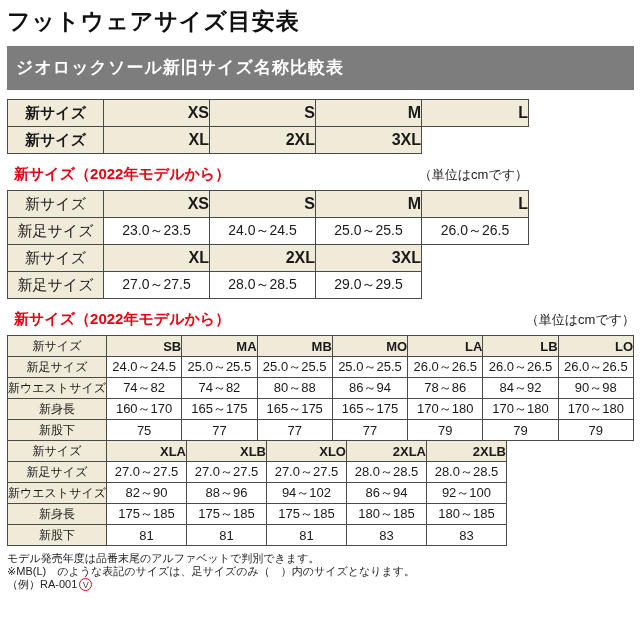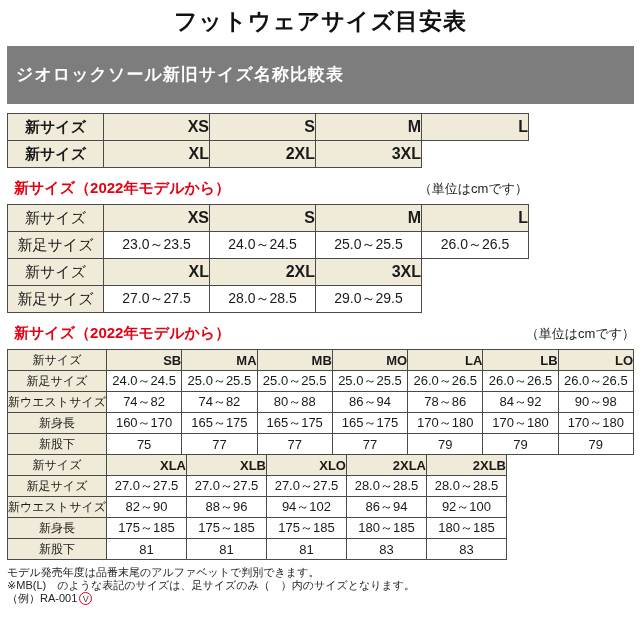--- a/index.html
+++ b/index.html
@@ -1,24 +1,24 @@
 <!DOCTYPE html>
 <html style="--accent_red: #e60012; --header_bar: #7d7d7d; --cell_cream: #f0ead8; --grid_border: #4a4a4a;"><head>
 <meta charset="utf-8">
 <style>
   html,body{margin:0;padding:0;}
   body{
     width:640px;height:640px;overflow:hidden;background:#fff;
     font-family:"Liberation Sans","DejaVu Sans",sans-serif;color:#1a1a1a;
   }
   .page{padding:6px 6px 0 7px;box-sizing:border-box;}
-  h1{margin:0 0 9px;text-align:center;font-size:23px;font-weight:bold;color:#111;letter-spacing:1px;}
+  h1{margin:0 0 9px;font-size:23px;font-weight:bold;color:#111;letter-spacing:1px;}
   .bar{
     background:var(--header_bar,#7d7d7d);color:#fff;font-weight:bold;font-size:17px;
-    padding:15px 9px;height:28px;line-height:28px;margin:0 0 9px 0;letter-spacing:1px;
+    padding:8px 9px;height:28px;line-height:28px;margin:0 0 9px 0;letter-spacing:1px;
   }
   .subrow{display:flex;justify-content:space-between;align-items:flex-end;margin:2px 0 6px;padding-left:7px;box-sizing:border-box;}
   .subrow.w2{width:521px;}
   .subrow.w3{width:628px;}
   .red{color:var(--accent_red,#e60012);font-weight:bold;font-size:15px;}
   .unit{font-size:13px;color:#1a1a1a;}
   table{border-collapse:collapse;table-layout:fixed;margin:0 0 11px 0;}
   td{border:1px solid var(--grid_border,#4a4a4a);text-align:center;vertical-align:middle;padding:0;overflow:hidden;white-space:nowrap;}
   #t1 td,#t2 td{height:26px;font-size:14px;}
   #t1 td{font-weight:bold;background:var(--cell_cream,#f0ead8);font-size:16px;}

